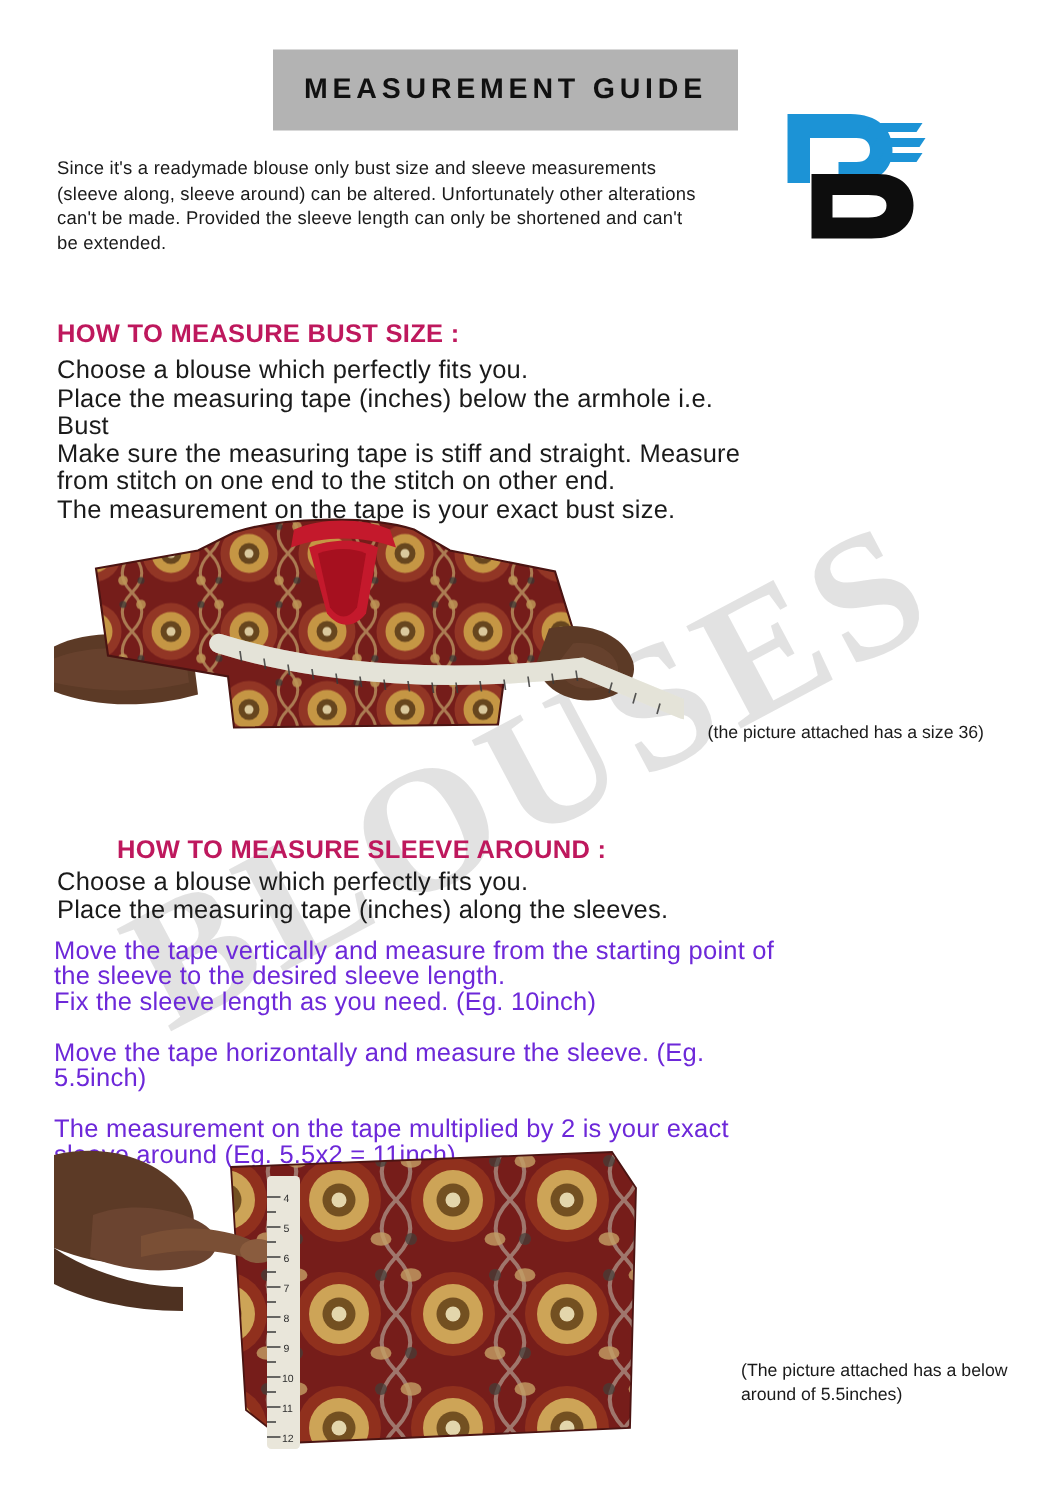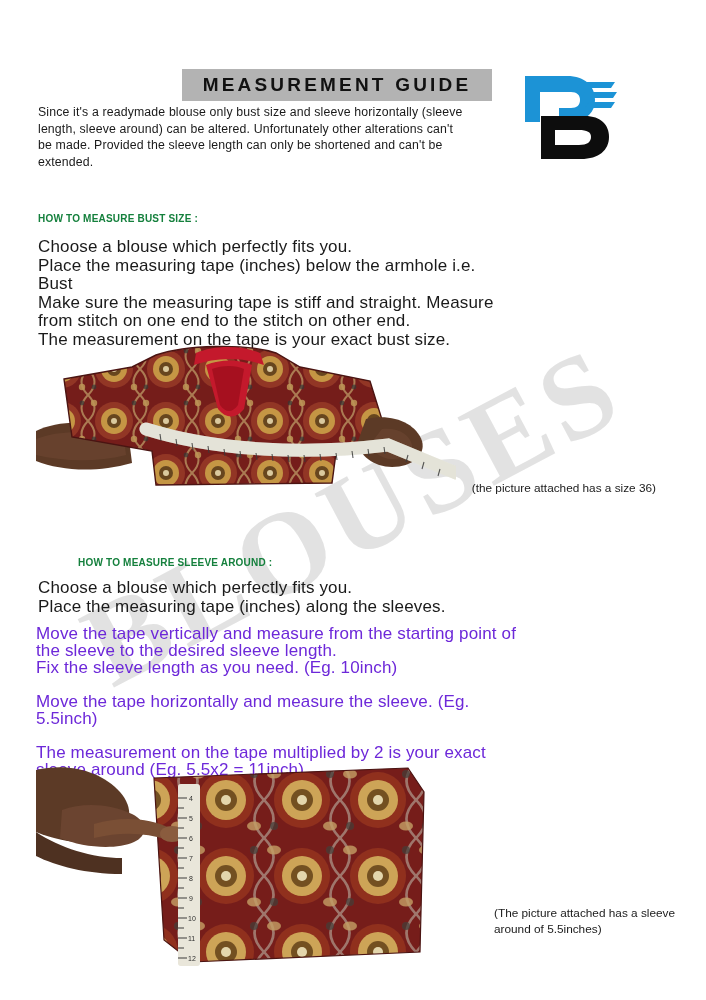--- a/index.html
+++ b/index.html
@@ -51,26 +51,25 @@
     position: relative;
     z-index: 3;
   }
 
   
   .title-banner {
     position: absolute;
     left: 182px;
     top: 33px;
     width: 310px;
-    height: 32px;
+    height: 54px;
     background: #b3b3b3;
     display: flex;
     align-items: center;
     justify-content: center;
-    margin-top: 36px;
   }
   .title-banner .title-text {
     font-size: 19px;
     font-weight: 700;
     letter-spacing: 3.2px;
     color: #111111;
     font-family: "Liberation Sans", sans-serif;
   }
 
   
@@ -89,24 +88,24 @@
     top: 104px;
     width: 430px;
     font-size: 12.3px;
     line-height: 16.5px;
     color: #1a1a1a;
     letter-spacing: 0.15px;
   }
 
   .section-heading {
     position: absolute;
-    font-size: 10px;
+    font-size: 17px;
     font-weight: 700;
     letter-spacing: 0.2px;
-    color: #15803d;
+    color: #be185d;
   }
   #heading-bust { left: 38px; top: 213px; }
   #heading-sleeve { left: 38px; top: 557px; margin-left: 40px; }
 
   .body-block {
     position: absolute;
     font-size: 17px;
     line-height: 18.5px;
     color: #1a1a1a;
     letter-spacing: 0.15px;
@@ -163,21 +162,21 @@
     <div class="logo">
       <svg width="100" height="90" viewBox="0 0 100 90" xmlns="http://www.w3.org/2000/svg">
         <path d="M6 4 L48 4 C66 4 76 14 76 28 C76 40 68 48 54 50 L40 50 L40 36 L52 36 C58 36 61 33 61 28 C61 23 58 20 52 20 L21 20 L21 50 L6 50 Z" fill="#1c93d6"></path>
         <path d="M62 10 L96 10 L92 16 L58 16 Z" fill="#1c93d6"></path>
         <path d="M66 20 L98 20 L94 26 L62 26 Z" fill="#1c93d6"></path>
         <path d="M70 30 L96 30 L92 36 L66 36 Z" fill="#1c93d6"></path>
         <path d="M22 44 L66 44 C82 44 90 53 90 65 C90 78 80 87 62 87 L22 87 L22 73 L60 73 C68 73 72 70 72 65 C72 60 68 58 60 58 L36 58 L36 87 L22 87 Z" fill="#0d0d0d"></path>
       </svg>
     </div>
 
-    <div class="intro">Since it's a readymade blouse only bust size and sleeve horizontally (sleeve length, sleeve around) can be altered. Unfortunately other alterations can't be made. Provided the sleeve length can only be shortened and can't be extended.</div>
+    <div class="intro">Since it's a readymade blouse only bust size and sleeve measurements (sleeve along, sleeve around) can be altered. Unfortunately other alterations can't be made. Provided the sleeve length can only be shortened and can't be extended.</div>
 
     <div class="section-heading" id="heading-bust">HOW TO MEASURE BUST SIZE :</div>
     <div class="body-block" id="bust-steps" style="white-space: pre-line;">Choose a blouse which perfectly fits you.
 Place the measuring tape (inches) below the armhole i.e. Bust
 Make sure the measuring tape is stiff and straight. Measure from stitch on one end to the stitch on other end.
 The measurement on the tape is your exact bust size.</div>
 
     <div class="photo-blouse">
       <svg width="420" height="178" viewBox="0 0 420 178" xmlns="http://www.w3.org/2000/svg">
         <defs>
@@ -313,16 +312,16 @@
           <text x="153" y="99">7</text>
           <text x="153" y="119">8</text>
           <text x="153" y="139">9</text>
           <text x="152" y="159">10</text>
           <text x="152" y="179">11</text>
           <text x="152" y="199">12</text>
         </g>
       </svg>
     </div>
 
-    <div class="caption" id="caption-sleeve" style="white-space: pre-line;">(The picture attached has a sleeve around of 5.5inches)</div>
+    <div class="caption" id="caption-sleeve" style="white-space: pre-line;">(The picture attached has a below around of 5.5inches)</div>
 
   </div>
 </div>
 
 </body></html>

